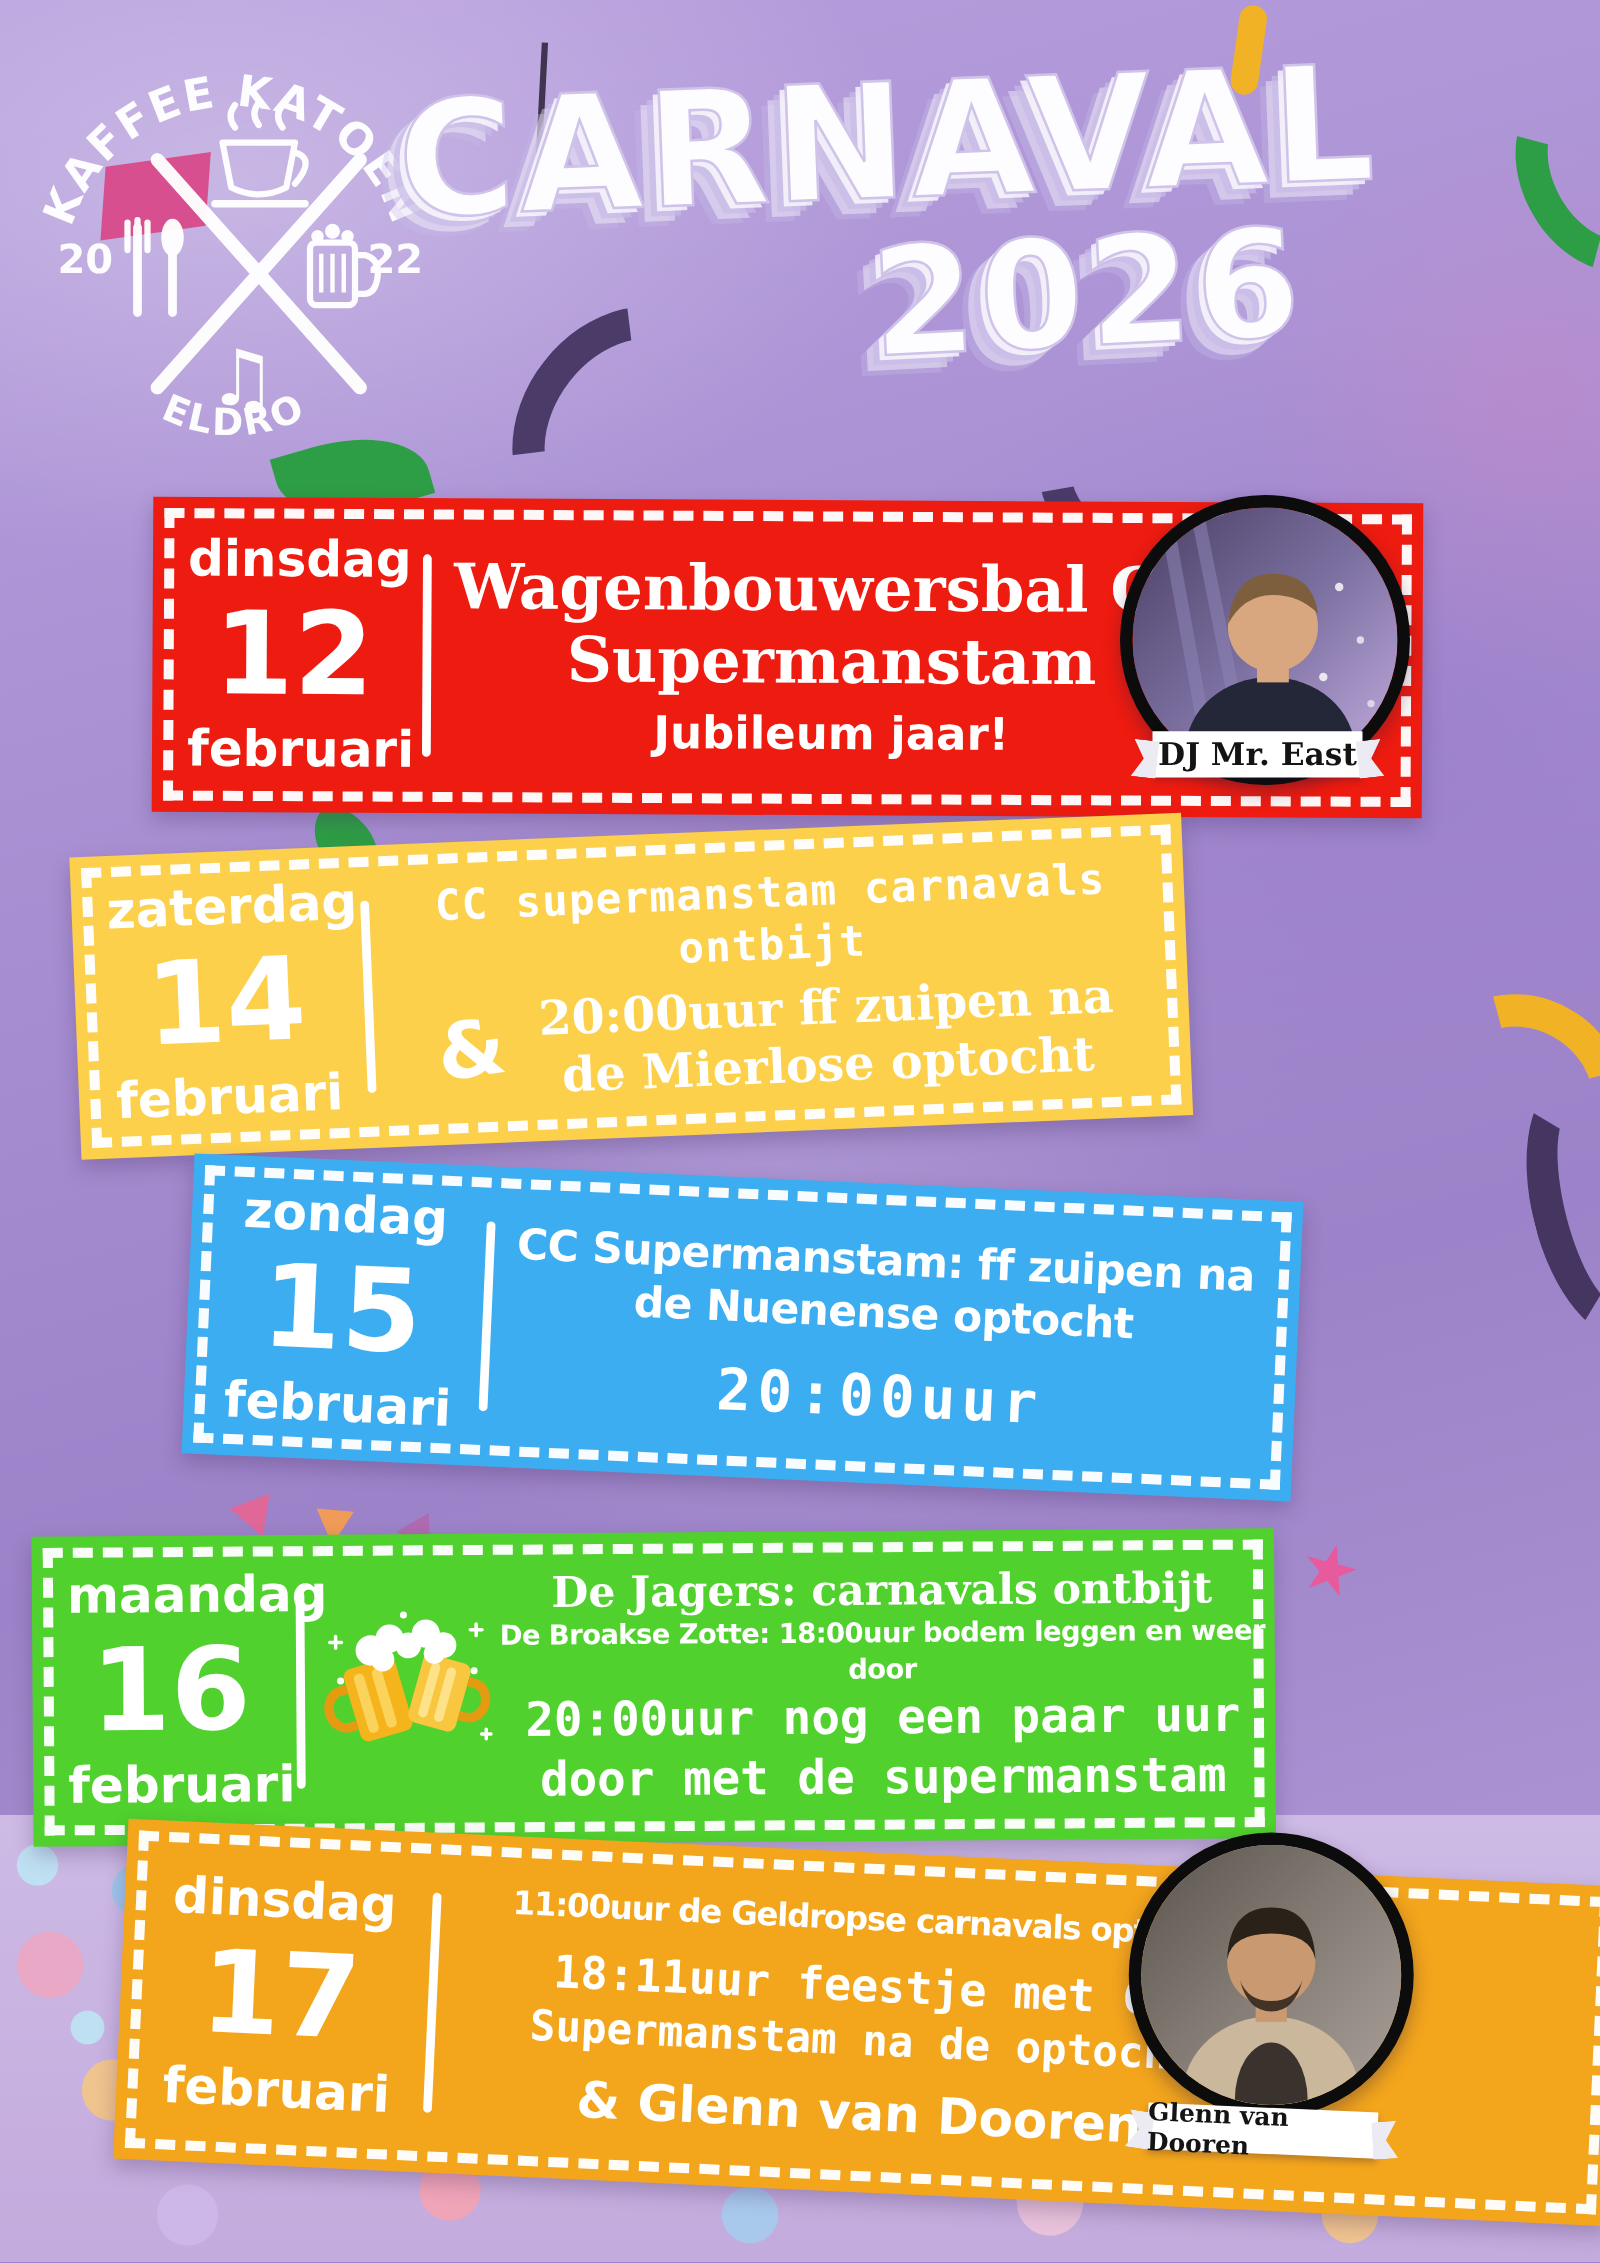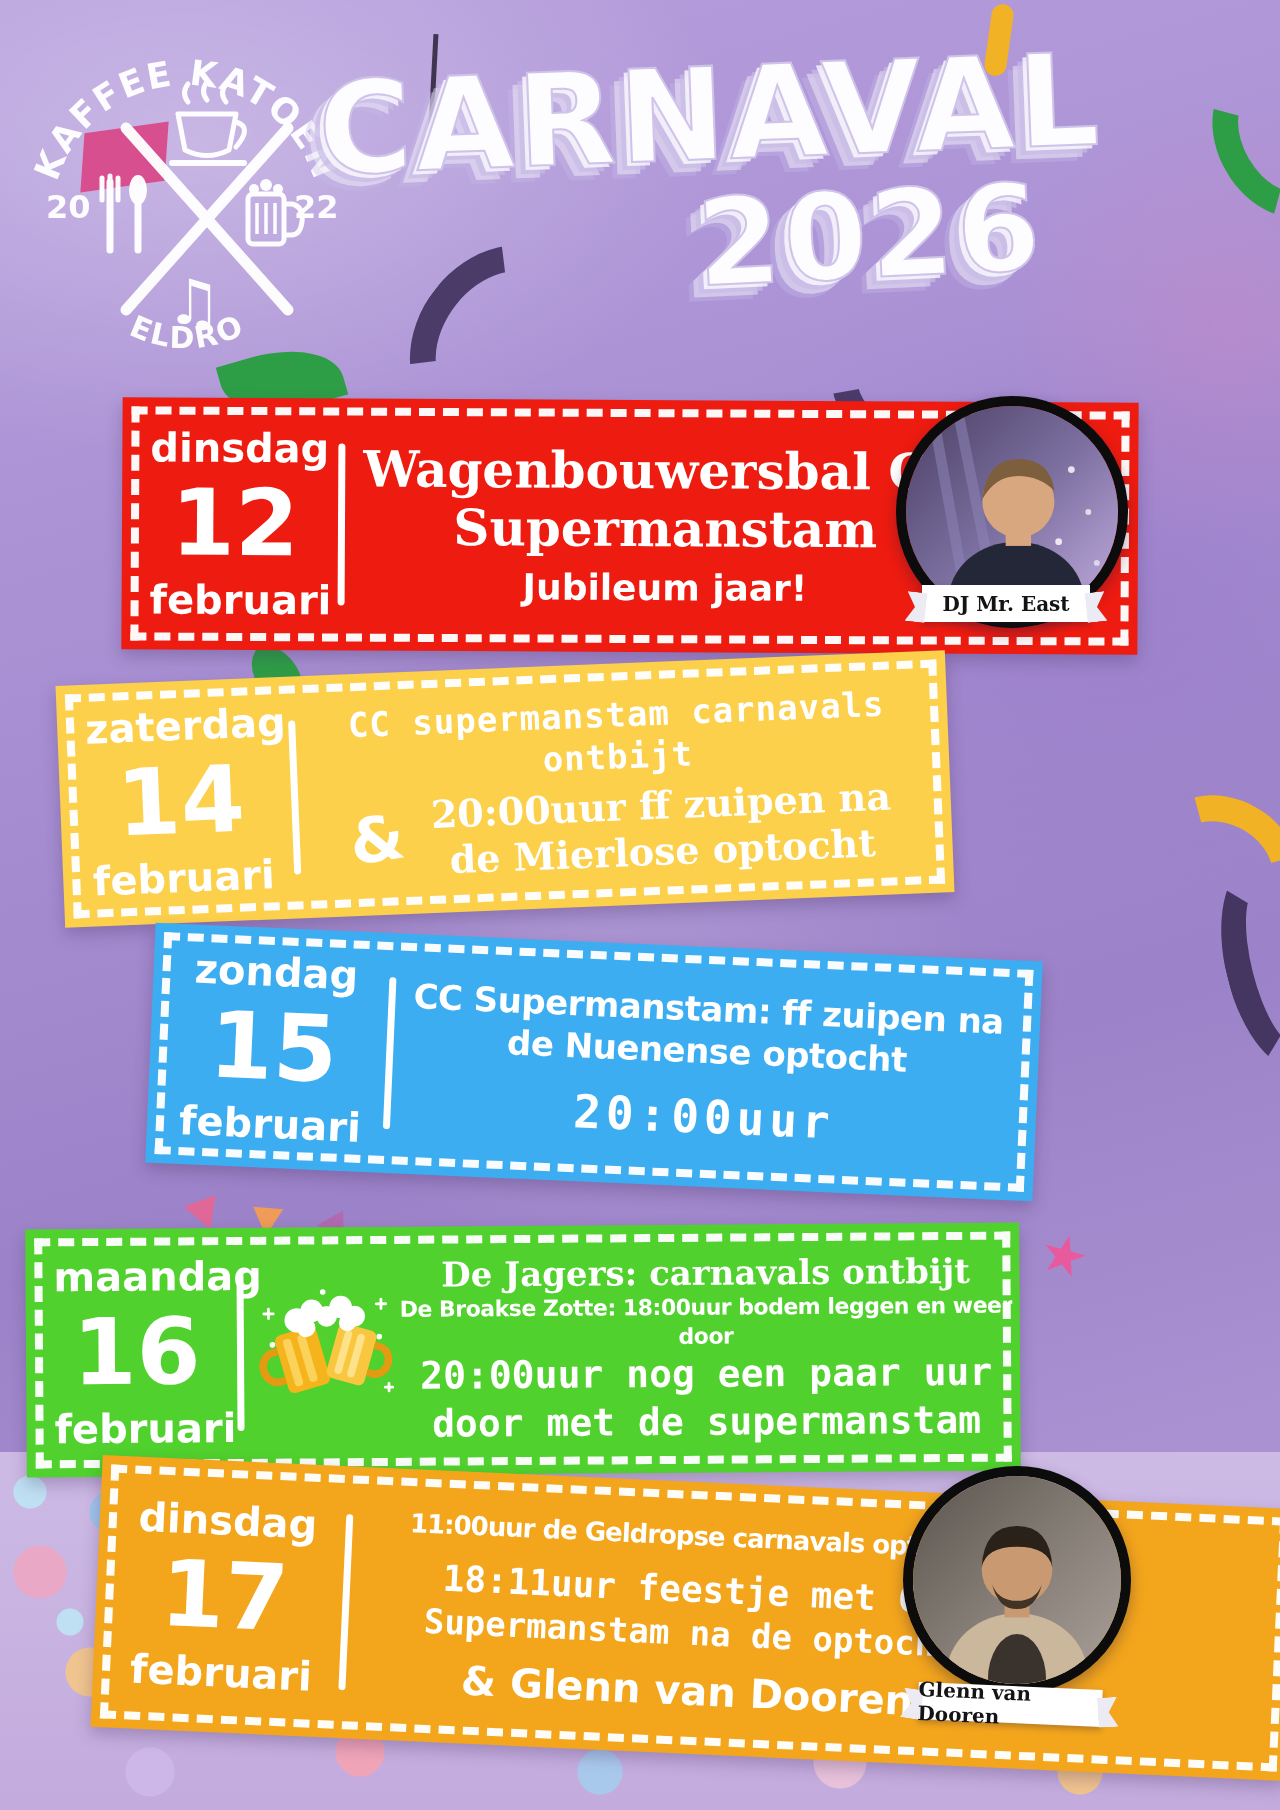--- a/index.html
+++ b/index.html
@@ -113,21 +113,21 @@
   #photo-dj{left:896px;top:396px;width:212px;height:212px;}
   #photo-glenn{left:903px;top:1466px;width:208px;height:208px;}
   .photo svg{display:block;width:100%;height:100%;}
   .ribbon{position:absolute;background:#fff;color:#141414;font-family:"DejaVu Serif",serif;
           font-weight:bold;display:flex;align-items:center;justify-content:center;z-index:6;
           box-shadow:0 3px 6px rgba(40,25,60,.3);}
   .ribbon::before{content:"";position:absolute;left:-16px;top:7px;width:20px;height:30px;background:#eceaf2;
           clip-path:polygon(0 0,100% 0,100% 100%,0 100%,45% 50%);transform:rotate(6deg);z-index:-1;}
   .ribbon::after{content:"";position:absolute;right:-16px;top:7px;width:20px;height:30px;background:#eceaf2;
           clip-path:polygon(0 0,100% 0,55% 50%,100% 100%,0 100%);transform:rotate(-6deg);z-index:-1;}
-  #ribbon-dj{left:922px;top:585px;width:168px;height:37px;font-size:20px;}
+  #ribbon-dj{left:922px;top:585px;width:168px;height:37px;font-size:25px;}
   #ribbon-glenn{left:918px;top:1686px;width:184px;height:37px;font-size:20px;transform:rotate(2.5deg);}
   .star{font-size:54px;color:#e85a9e;transform:rotate(15deg);}
 </style>
 </head>
 <body>
 
 <div class="poster">
 
   <div class="dec" style="left:82px;top:128px;width:85px;height:58px;background:#d84f8f;transform:rotate(-8deg) skewX(-12deg);"></div>
   <div class="dec" style="left:222px;top:350px;width:120px;height:62px;background:#2e9e46;border-radius:0 70% 0 70%;transform:rotate(-16deg);"></div>

